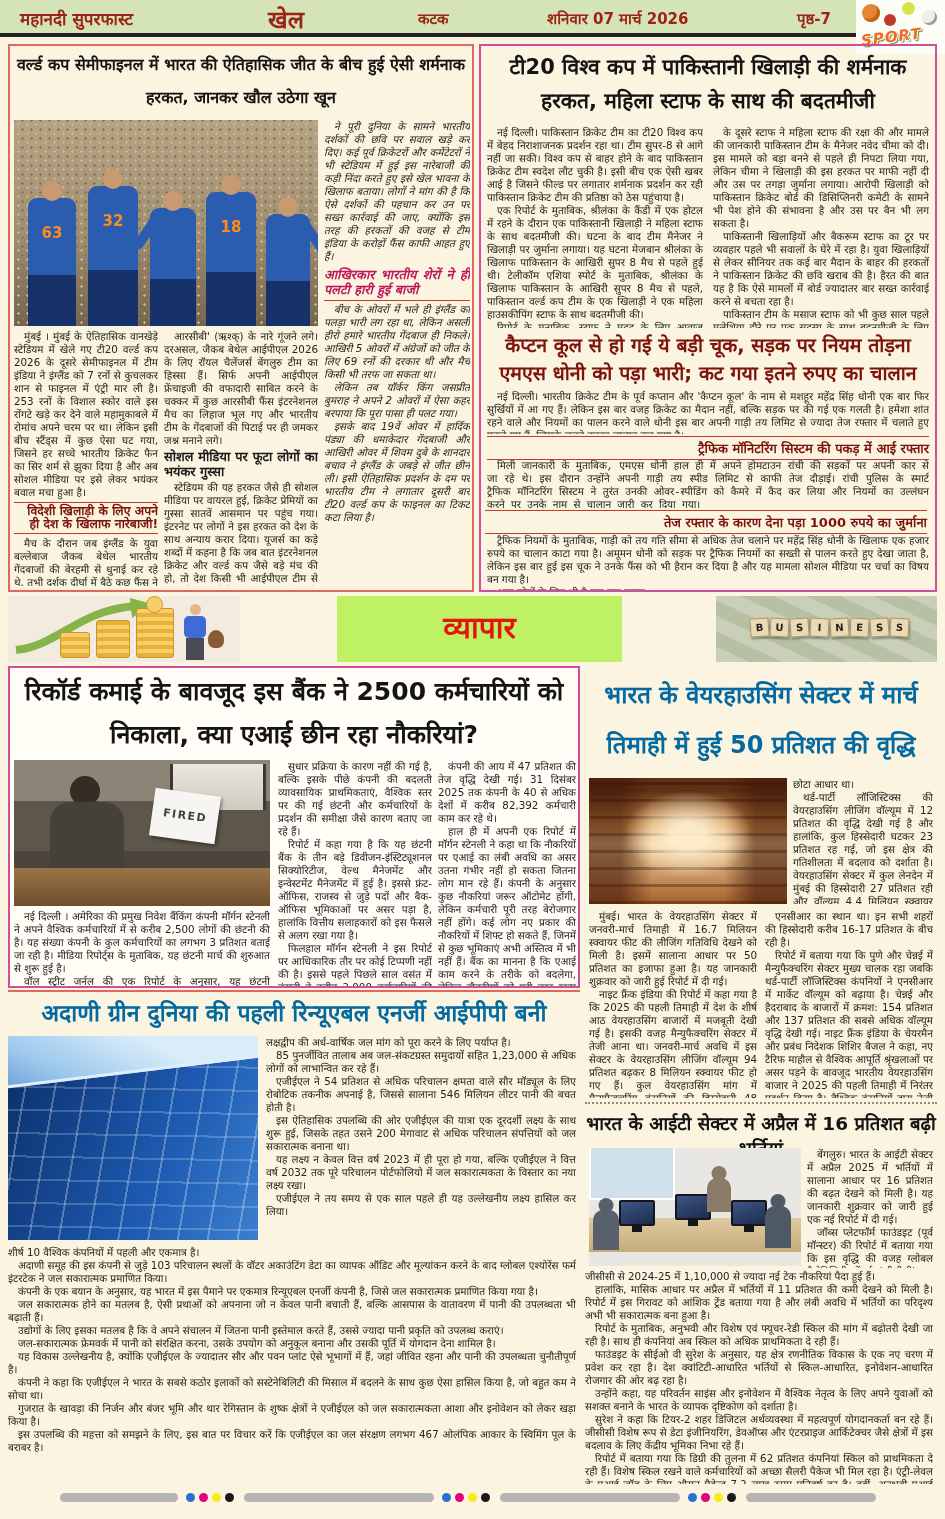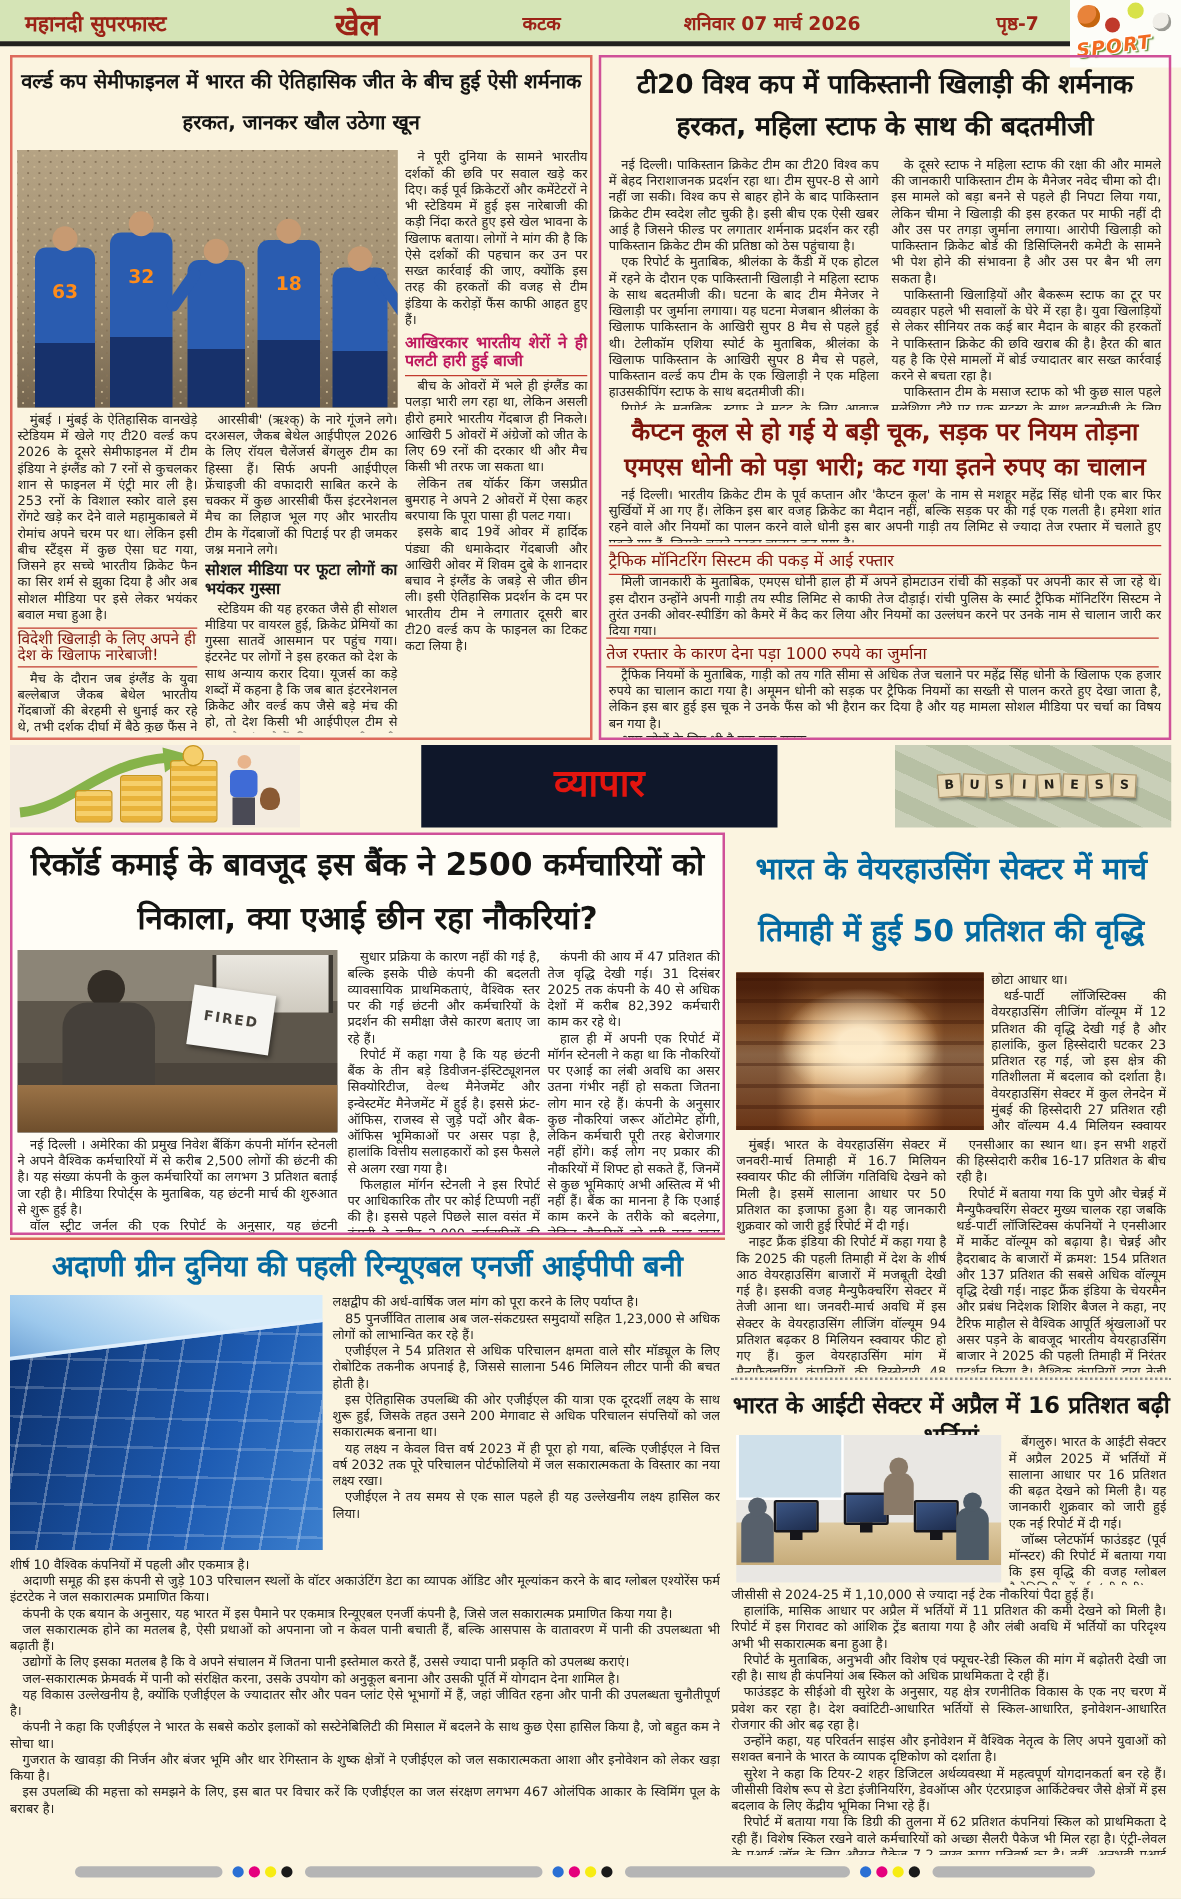--- a/index.html
+++ b/index.html
@@ -16,27 +16,27 @@
   #masthead-rule { left:0; top:33px; width:877px; height:4px; background:#22211d; }
   .mh-txt { position:absolute; color:#9c2317; font-weight:bold; white-space:nowrap; }
   
   .frame-red { border:2px solid #dd6a5c; }
   .frame-pink { border:2px solid #cf5098; }
   .headline { font-weight:bold; text-align:center; color:#141412; }
   .headline-blue { color:#0369a1; }
   .headline-maroon { color:#7d140b; }
   .body-txt { font-size:10.3px; line-height:13px; text-align:justify; color:#24231f; }
   .p { text-indent:10px; }
-  .subhead-c { font-weight:normal; color:#7d140b; text-align:left; font-size:12.3px;
+  .subhead-c { font-weight:bold; color:#7d140b; text-align:right; font-size:12.3px;
                border-top:1px solid #c23b2e; border-bottom:1px solid #c23b2e; padding:2px 0; }
   .subhead-l { font-weight:bold; color:#1a1a18; font-size:12.8px; line-height:15px; padding:2px 0; }
   .subhead-lm { font-weight:bold; color:#be185d; font-size:12.8px; line-height:15px;
                 border-bottom:1px solid #c23b2e; padding:2px 0 3px 0; }
   
-  #vyapar-box { background:#0f172a; color:#e3150f; font-weight:bold; font-size:30px;
+  #vyapar-box { background:#bef264; color:#e3150f; font-weight:bold; font-size:30px;
                 text-align:center; line-height:64px; }
   
   .photo { position:absolute; overflow:hidden; }
   .cricket-photo {
     background-color:#a08c6e;
     background-image:
       radial-gradient(#c9b692 16%, transparent 17%),
       radial-gradient(#877459 16%, transparent 17%),
       linear-gradient(180deg,#b5a384 0%,#a18f71 55%,#74654f 100%);
     background-size:9px 9px,9px 9px,100% 100%;
@@ -154,21 +154,21 @@
       <div class="subhead-c" style="margin:3px 0;">विदेशी खिलाड़ी के लिए अपने ही देश के खिलाफ नारेबाजी!</div>
       <div class="p">मैच के दौरान जब इंग्लैंड के युवा बल्लेबाज जैकब बेथेल भारतीय गेंदबाजों की बेरहमी से धुनाई कर रहे थे, तभी दर्शक दीर्घा में बैठे कुछ फैंस ने सारी हदें पार कर दीं। बेथेल की तूफानी शतकीय (105 रन) पारी के दौरान स्टेडियम में अचानक 'आरसीबी-</div>
     </div>
 
     <div class="abs clip body-txt" style="left:154px; top:284px; width:154px; height:256px;">
       <div class="p">आरसीबी' (ऋश्क्) के नारे गूंजने लगे। दरअसल, जैकब बेथेल आईपीएल 2026 के लिए रॉयल चैलेंजर्स बेंगलुरु टीम का हिस्सा हैं। सिर्फ अपनी आईपीएल फ्रेंचाइजी की वफादारी साबित करने के चक्कर में कुछ आरसीबी फैंस इंटरनेशनल मैच का लिहाज भूल गए और भारतीय टीम के गेंदबाजों की पिटाई पर ही जमकर जश्न मनाने लगे।</div>
       <div class="subhead-l">सोशल मीडिया पर फूटा लोगों का भयंकर गुस्सा</div>
       <div class="p">स्टेडियम की यह हरकत जैसे ही सोशल मीडिया पर वायरल हुई, क्रिकेट प्रेमियों का गुस्सा सातवें आसमान पर पहुंच गया। इंटरनेट पर लोगों ने इस हरकत को देश के साथ अन्याय करार दिया। यूजर्स का कड़े शब्दों में कहना है कि जब बात इंटरनेशनल क्रिकेट और वर्ल्ड कप जैसे बड़े मंच की हो, तो देश किसी भी आईपीएल टीम से ऊपर है; चंद लोगों की इस क्लब दीवानगी</div>
     </div>
 
-    <div class="abs clip body-txt" style="left:314px; top:74px; width:146px; height:466px;">
+    <div class="abs clip body-txt" style="left:314px; top:74px; width:146px; height:466px;font-style:italic;">
       <div class="p">ने पूरी दुनिया के सामने भारतीय दर्शकों की छवि पर सवाल खड़े कर दिए। कई पूर्व क्रिकेटरों और कमेंटेटरों ने भी स्टेडियम में हुई इस नारेबाजी की कड़ी निंदा करते हुए इसे खेल भावना के खिलाफ बताया। लोगों ने मांग की है कि ऐसे दर्शकों की पहचान कर उन पर सख्त कार्रवाई की जाए, क्योंकि इस तरह की हरकतों की वजह से टीम इंडिया के करोड़ों फैंस काफी आहत हुए हैं।</div>
       <div class="subhead-lm" style="margin:2px 0;">आखिरकार भारतीय शेरों ने ही पलटी हारी हुई बाजी</div>
       <div class="p">बीच के ओवरों में भले ही इंग्लैंड का पलड़ा भारी लग रहा था, लेकिन असली हीरो हमारे भारतीय गेंदबाज ही निकले। आखिरी 5 ओवरों में अंग्रेजों को जीत के लिए 69 रनों की दरकार थी और मैच किसी भी तरफ जा सकता था।</div>
       <div class="p">लेकिन तब यॉर्कर किंग जसप्रीत बुमराह ने अपने 2 ओवरों में ऐसा कहर बरपाया कि पूरा पासा ही पलट गया।</div>
       <div class="p">इसके बाद 19वें ओवर में हार्दिक पंड्या की धमाकेदार गेंदबाजी और आखिरी ओवर में शिवम दुबे के शानदार बचाव ने इंग्लैंड के जबड़े से जीत छीन ली। इसी ऐतिहासिक प्रदर्शन के दम पर भारतीय टीम ने लगातार दूसरी बार टी20 वर्ल्ड कप के फाइनल का टिकट कटा लिया है।</div>
     </div>
   </div>
 
   <div class="abs clip frame-pink" style="left:479px; top:44px; width:458px; height:548px;">
     <div class="abs headline" style="left:4px; top:4px; width:446px; height:70px; font-size:21px; line-height:34px;">टी20 विश्व कप में पाकिस्तानी खिलाड़ी की शर्मनाक हरकत, महिला स्टाफ के साथ की बदतमीजी</div>
@@ -180,21 +180,21 @@
     <div class="abs clip body-txt" style="left:232px; top:80px; width:216px; height:202px;">
       <div class="p">के दूसरे स्टाफ ने महिला स्टाफ की रक्षा की और मामले की जानकारी पाकिस्तान टीम के मैनेजर नवेद चीमा को दी। इस मामले को बड़ा बनने से पहले ही निपटा लिया गया, लेकिन चीमा ने खिलाड़ी की इस हरकत पर माफी नहीं दी और उस पर तगड़ा जुर्माना लगाया। आरोपी खिलाड़ी को पाकिस्तान क्रिकेट बोर्ड की डिसिप्लिनरी कमेटी के सामने भी पेश होने की संभावना है और उस पर बैन भी लग सकता है।</div>
       <div class="p">पाकिस्तानी खिलाड़ियों और बैकरूम स्टाफ का टूर पर व्यवहार पहले भी सवालों के घेरे में रहा है। युवा खिलाड़ियों से लेकर सीनियर तक कई बार मैदान के बाहर की हरकतों ने पाकिस्तान क्रिकेट की छवि खराब की है। हैरत की बात यह है कि ऐसे मामलों में बोर्ड ज्यादातर बार सख्त कार्रवाई करने से बचता रहा है।</div>
       <div class="p">पाकिस्तान टीम के मसाज स्टाफ को भी कुछ साल पहले मलेशिया दौरे पर एक सदस्य के साथ बदतमीजी के लिए रिपोर्ट की गई थी, और उस पर जुर्माना लगाया गया था।</div>
     </div>
     <div class="abs headline headline-maroon" style="left:4px; top:286px; width:446px; height:56px; font-size:19.5px; line-height:28px;">कैप्टन कूल से हो गई ये बड़ी चूक, सड़क पर नियम तोड़ना एमएस धोनी को पड़ा भारी; कट गया इतने रुपए का चालान</div>
     <div class="abs clip body-txt" style="left:6px; top:344px; width:442px; height:44px;">
       <div class="p">नई दिल्ली। भारतीय क्रिकेट टीम के पूर्व कप्तान और 'कैप्टन कूल' के नाम से मशहूर महेंद्र सिंह धोनी एक बार फिर सुर्खियों में आ गए हैं। लेकिन इस बार वजह क्रिकेट का मैदान नहीं, बल्कि सड़क पर की गई एक गलती है। हमेशा शांत रहने वाले और नियमों का पालन करने वाले धोनी इस बार अपनी गाड़ी तय लिमिट से ज्यादा तेज रफ्तार में चलाते हुए पकड़े गए हैं, जिसके चलते उनका चालान कट गया है।</div>
     </div>
     <div class="abs subhead-c" style="left:6px; top:390px; width:442px; font-size:13px;">ट्रैफिक मॉनिटरिंग सिस्टम की पकड़ में आई रफ्तार</div>
-    <div class="abs clip body-txt" style="left:6px; top:414px; width:442px; height:48px;">
+    <div class="abs clip body-txt" style="left:6px; top:414px; width:442px; height:48px;font-family:Liberation Mono, monospace;">
       <div class="p">मिली जानकारी के मुताबिक, एमएस धोनी हाल ही में अपने होमटाउन रांची की सड़कों पर अपनी कार से जा रहे थे। इस दौरान उन्होंने अपनी गाड़ी तय स्पीड लिमिट से काफी तेज दौड़ाई। रांची पुलिस के स्मार्ट ट्रैफिक मॉनिटरिंग सिस्टम ने तुरंत उनकी ओवर-स्पीडिंग को कैमरे में कैद कर लिया और नियमों का उल्लंघन करने पर उनके नाम से चालान जारी कर दिया गया।</div>
     </div>
     <div class="abs subhead-c" style="left:4px; top:464px; width:442px; font-size:13px;">तेज रफ्तार के कारण देना पड़ा 1000 रुपये का जुर्माना</div>
     <div class="abs clip body-txt" style="left:6px; top:488px; width:442px; height:56px;">
       <div class="p">ट्रैफिक नियमों के मुताबिक, गाड़ी को तय गति सीमा से अधिक तेज चलाने पर महेंद्र सिंह धोनी के खिलाफ एक हजार रुपये का चालान काटा गया है। अमूमन धोनी को सड़क पर ट्रैफिक नियमों का सख्ती से पालन करते हुए देखा जाता है, लेकिन इस बार हुई इस चूक ने उनके फैंस को भी हैरान कर दिया है और यह मामला सोशल मीडिया पर चर्चा का विषय बन गया है।</div>
       <div class="p">आम लोगों के लिए भी है एक बड़ा सबक</div>
 
     </div>
   </div>
 

